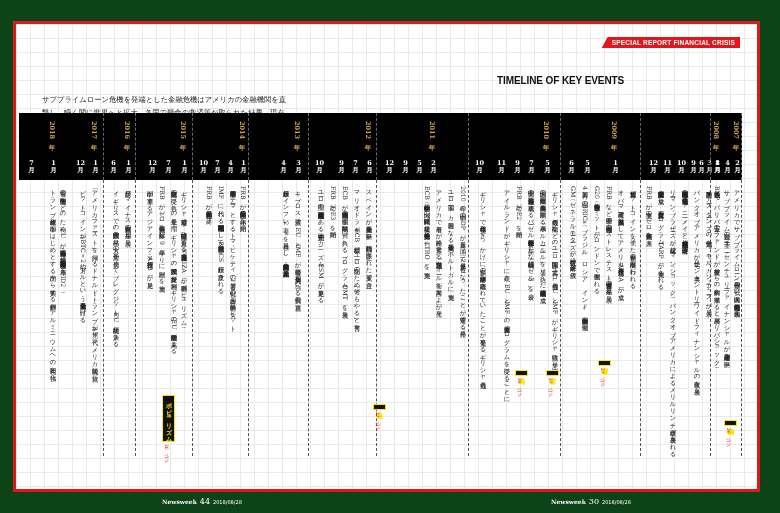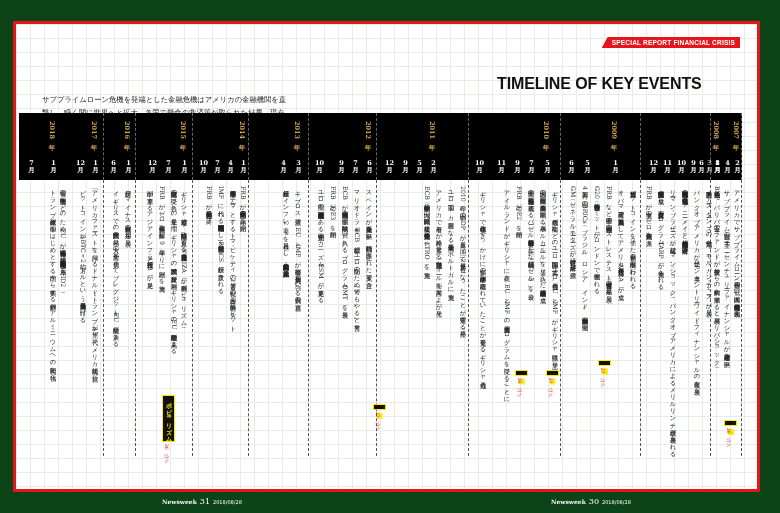--- a/index.html
+++ b/index.html
@@ -3,21 +3,21 @@
 <meta charset="utf-8">
 <style>
   html,body{margin:0;padding:0;}
   body{width:780px;height:513px;background:#0c4317;position:relative;overflow:hidden;font-family:"DejaVu Serif",serif;}
   .page{position:absolute;left:13px;top:21px;width:747px;height:471px;background:#fff;border:3px solid #e4151b;box-sizing:border-box;
     background-image:linear-gradient(#e6ece6 1px,transparent 1px),linear-gradient(90deg,#e6ece6 1px,transparent 1px);
     background-size:14px 14px;}
   .tag{position:absolute;right:17px;top:13px;background:#e4151b;color:#fff;font-family:"Liberation Sans",sans-serif;font-weight:bold;font-size:6.5px;padding:2px 5px 2px 10px;letter-spacing:.2px;
     clip-path:polygon(6px 0,100% 0,100% 100%,0 100%);}
   .intro{position:absolute;left:26px;top:70px;width:250px;font-family:"DejaVu Sans",sans-serif;font-size:7.3px;line-height:12.5px;color:#222;}
-  .subtitle{position:absolute;left:481px;top:51px;font-family:"Liberation Sans",sans-serif;font-weight:bold;font-size:16px;letter-spacing:-.1px;color:#111;}
+  .subtitle{position:absolute;left:481px;top:51px;font-family:"Liberation Sans",sans-serif;font-weight:bold;font-size:10px;letter-spacing:-.1px;color:#111;}
   .title{position:absolute;left:285px;top:67px;font-family:"DejaVu Sans",sans-serif;font-weight:bold;font-size:28px;color:#e4151b;letter-spacing:-1px;white-space:nowrap;}
   .band{position:absolute;left:3px;top:89px;width:723px;height:67px;background:#000;}
   .body{position:absolute;left:3px;top:156px;width:723px;height:300px;}
   .yg{position:absolute;top:0;height:100%;}
   .yg .divider{position:absolute;right:0;top:0;width:0;height:100%;border-right:1px dashed #555;}
   .band .divider{border-right-color:#666;}
   .year{position:absolute;top:8px;font-size:6.5px;color:#c9a34b;font-weight:bold;writing-mode:vertical-rl;line-height:6px;letter-spacing:0;}
   .month{position:absolute;top:47px;color:#fff;font-size:6.5px;font-weight:bold;line-height:7px;text-align:center;width:9px;}
   .col{position:absolute;top:6px;writing-mode:vertical-rl;font-size:6.2px;line-height:9px;color:#222;white-space:nowrap;overflow:hidden;}
   .badge{position:absolute;writing-mode:vertical-rl;background:#111;color:#ffe600;font-family:"DejaVu Sans",sans-serif;font-weight:bold;font-size:6px;padding:2px 1px;border:1px solid #ffe600;}
@@ -341,17 +341,17 @@
     <div class="ref" style="left: 517px; top: 378px;">26ページ</div>
     <div class="badge" style="left: 724px; top: 420px;">金融危機</div>
     <div class="ref" style="left: 726px; top: 428px;">26ページ</div>
     <div class="badge" style="left: 598px; top: 360px;">新興国</div>
     <div class="ref" style="left: 600px; top: 368px;">27ページ</div>
     <div class="badge" style="left: 546px; top: 370px;">財政</div>
     <div class="ref" style="left: 548px; top: 378px;">27ページ</div>
   </div>
 
 <div class="footer" style="left:162px">
-  <b>Newsweek</b><span class="pg">31</span><span>2018/08/28</span>
+  <b>Newsweek</b><span class="pg">44</span><span>2018/08/28</span>
 </div>
 <div class="footer" style="left:551px">
   <b>Newsweek</b><span class="pg">30</span><span>2018/08/28</span>
 </div>
 
 </body></html>

